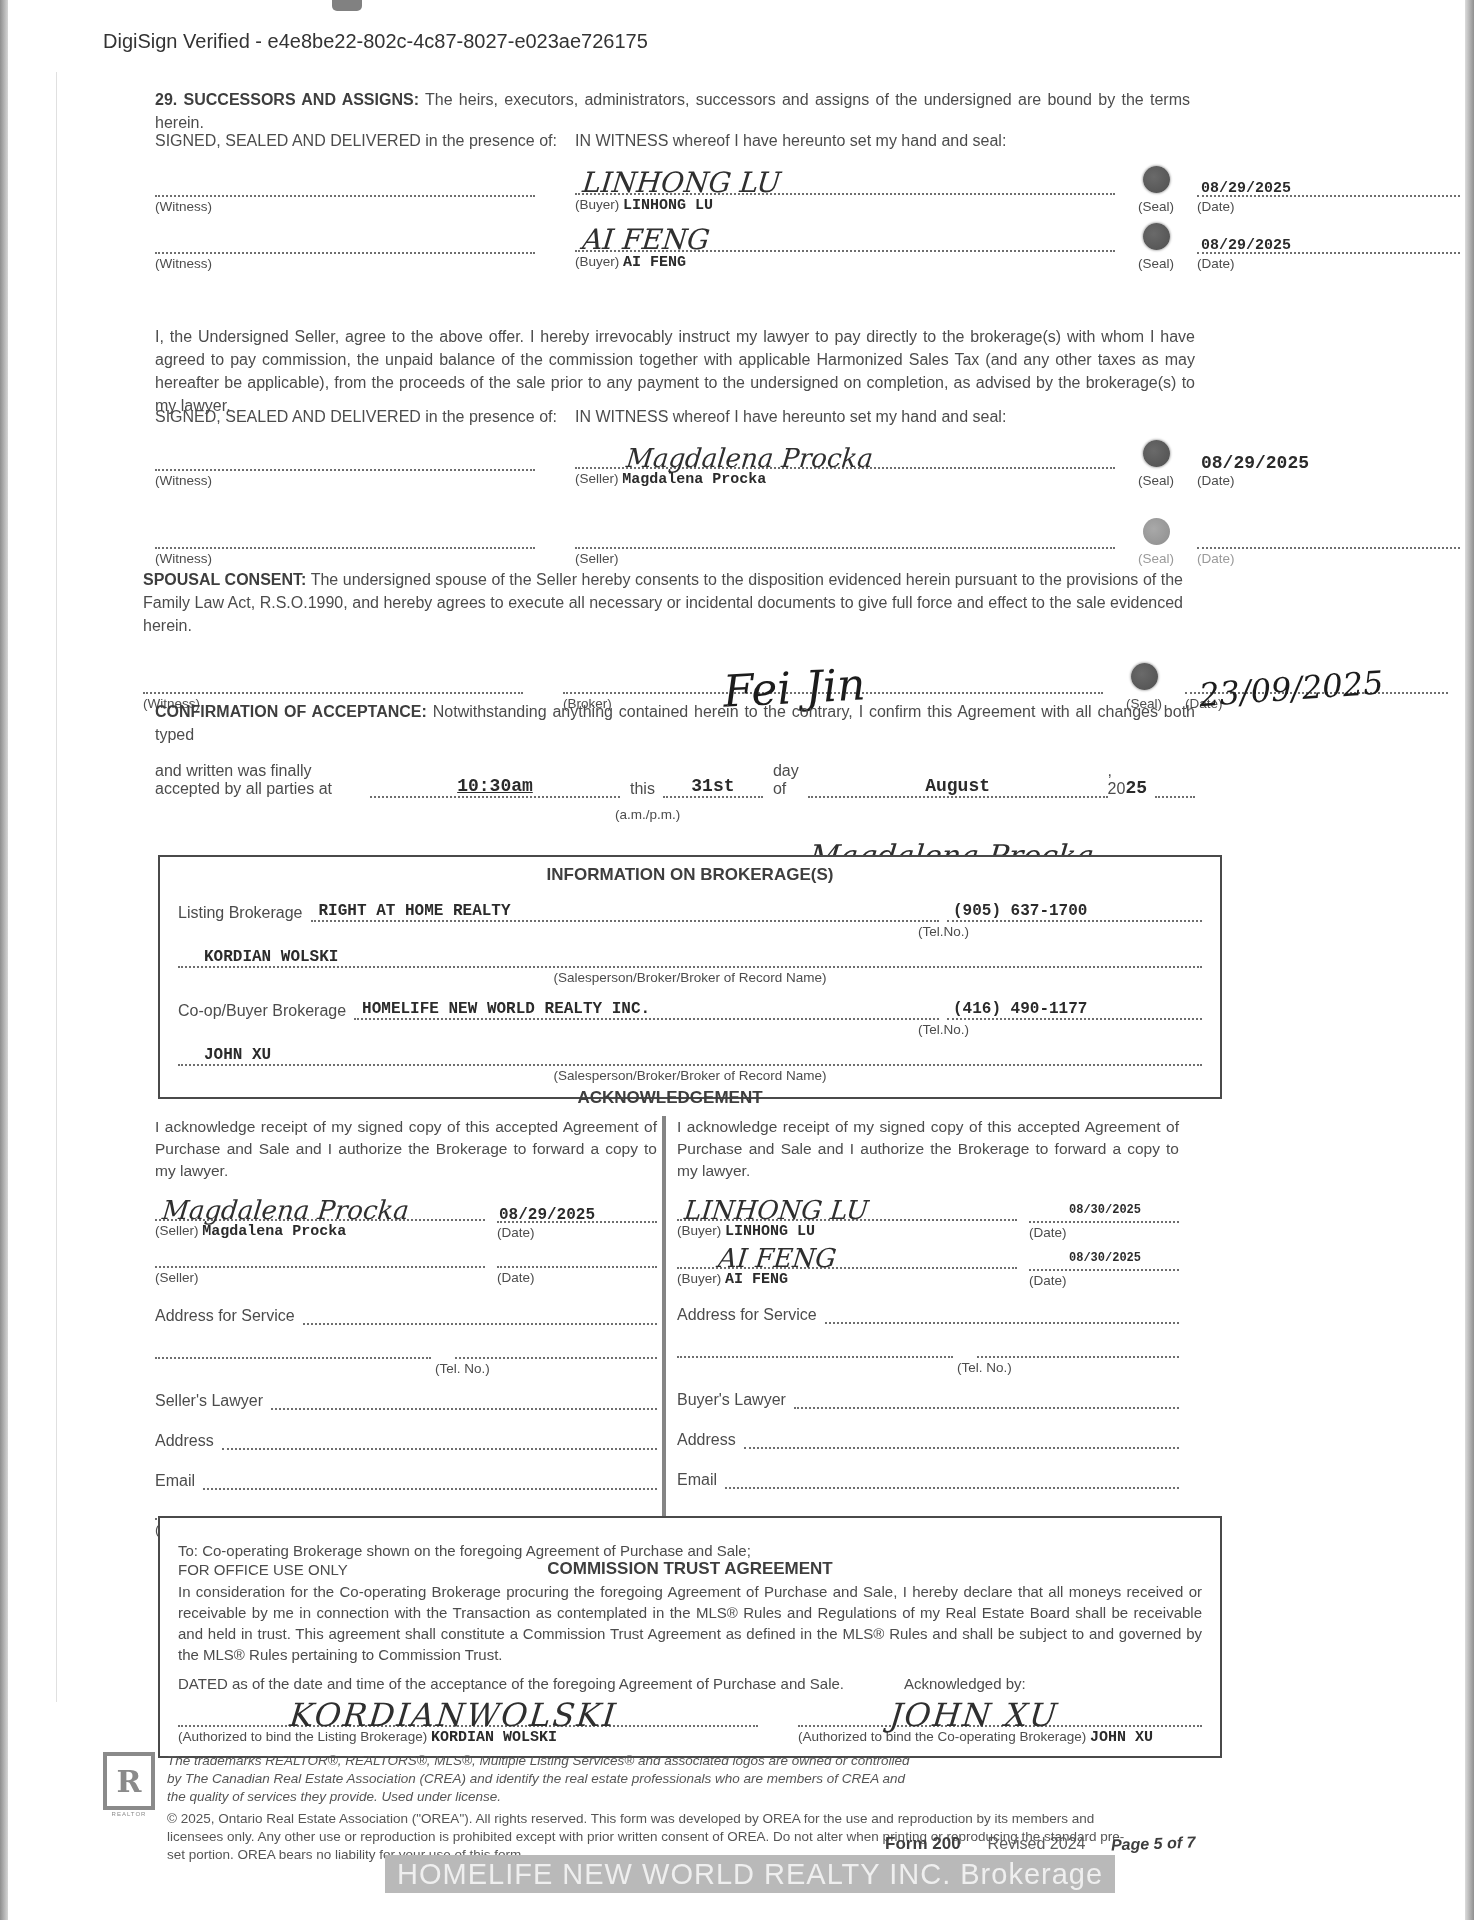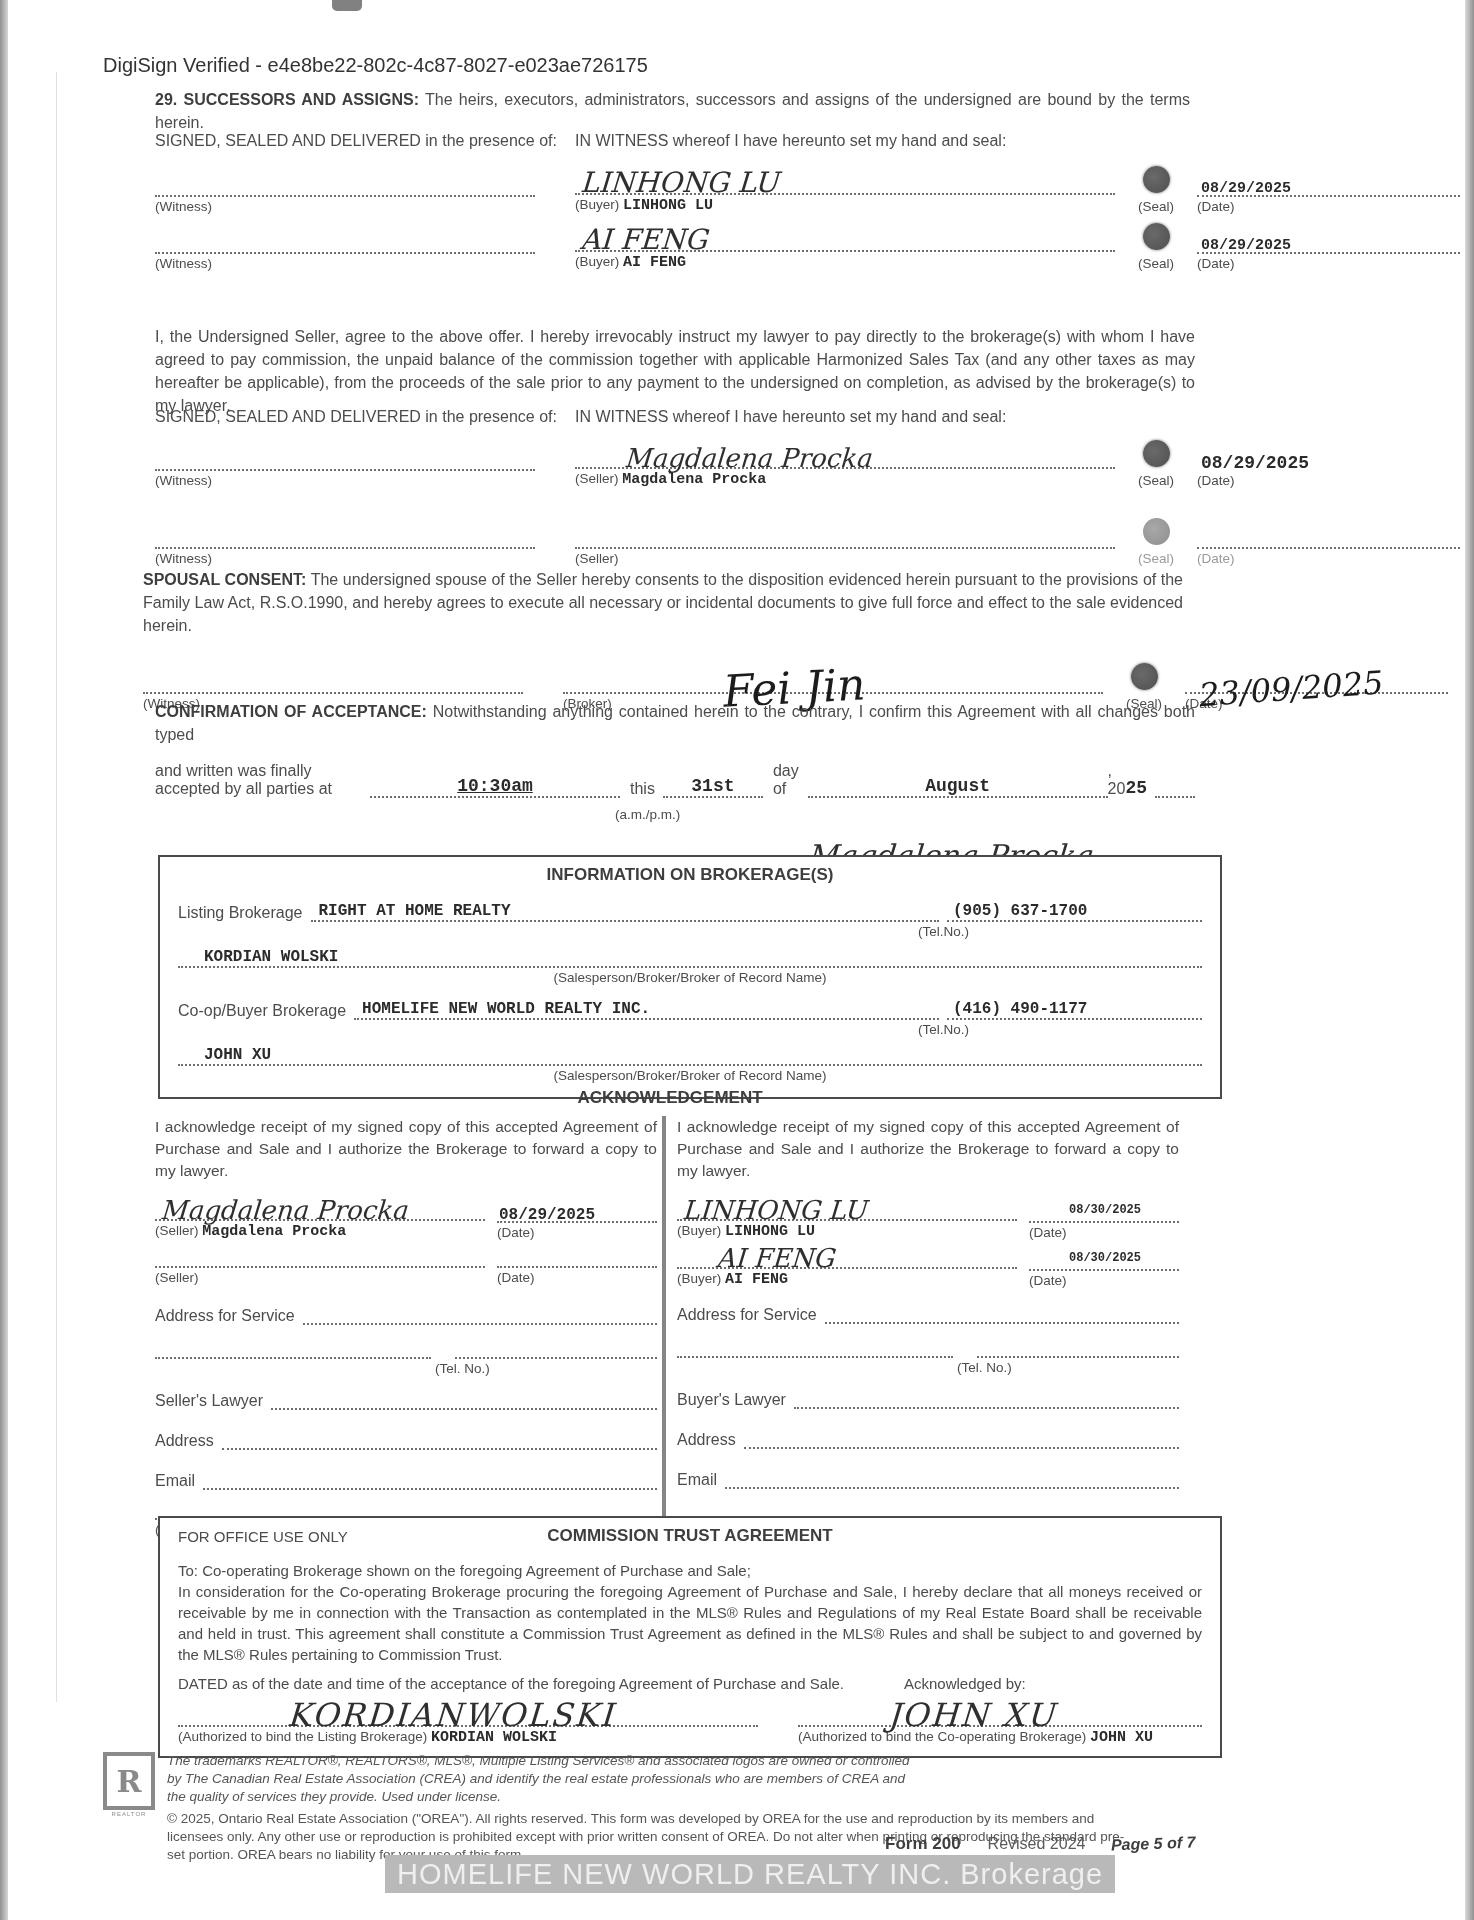--- a/index.html
+++ b/index.html
@@ -59,21 +59,21 @@
 </style>
 </head>
 <body>
 
 <div class="page">
   <div class="edge-left"></div>
   <div class="edge-right"></div>
   <div class="top-mark"></div>
   <div class="paper-line"></div>
 
-  <div class="sec" style="top:30px; left:103px; font-size:20px; color:#333;margin-top:24px;">DigiSign Verified - e4e8be22-802c-4c87-8027-e023ae726175</div>
+  <div class="sec" style="top:30px; left:103px; font-size:20px; color:#333;">DigiSign Verified - e4e8be22-802c-4c87-8027-e023ae726175</div>
 
   <div class="sec par" style="top:88px; left:155px; width:1035px;">
     <span class="b">29. SUCCESSORS AND ASSIGNS:</span>
     <span>The heirs, executors, administrators, successors and assigns of the undersigned are bound by the terms herein.</span>
   </div>
 
   <div class="sec" style="top:132px; left:155px; width:1305px;">
     <div style="display:flex; font-size:16px;">
       <div style="width:420px;">SIGNED, SEALED AND DELIVERED in the presence of:</div>
       <div>IN WITNESS whereof I have hereunto set my hand and seal:</div>
@@ -384,25 +384,25 @@
         </div>
         <div style="display:flex; margin-top:2px; font-size:13.5px;">
           <span>(Tel. No.)</span>
           <span style="margin-left:215px;">(Fax. No.)</span>
         </div>
       </div>
     </div>
   </div>
 
   <div class="sec box" style="top:1516px; left:158px; width:1024px; padding:8px 18px 10px 18px;">
+    <div style="margin-top:16px; font-size:15px;">To: Co-operating Brokerage shown on the foregoing Agreement of Purchase and Sale;</div>
     <div style="position:relative;">
       <div style="position:absolute; left:0; top:2px; font-size:15px;">FOR OFFICE USE ONLY</div>
       <div class="b" style="text-align:center; font-size:17px;">COMMISSION TRUST AGREEMENT</div>
     </div>
-    <div style="margin-top:16px; font-size:15px;">To: Co-operating Brokerage shown on the foregoing Agreement of Purchase and Sale;</div>
     <div class="par" style="margin-top:2px; font-size:15px; line-height:21px;">In consideration for the Co-operating Brokerage procuring the foregoing Agreement of Purchase and Sale, I hereby declare that all moneys received or receivable by me in connection with the Transaction as contemplated in the MLS® Rules and Regulations of my Real Estate Board shall be receivable and held in trust. This agreement shall constitute a Commission Trust Agreement as defined in the MLS® Rules and shall be subject to and governed by the MLS® Rules pertaining to Commission Trust.</div>
     <div style="display:flex; margin-top:10px; font-size:15px;">
       <span>DATED as of the date and time of the acceptance of the foregoing Agreement of Purchase and Sale.</span>
       <span style="margin-left:60px;">Acknowledged by:</span>
     </div>
     <div style="display:flex; align-items:flex-end; margin-top:6px;">
       <div class="cell" style="width:580px;">
         <div class="above script" style="font-size:32px; line-height:34px; margin-bottom:-7px; padding-left:110px; letter-spacing:2px;">KORDIANWOLSKI</div>
         <div class="dl"></div>
         <div class="ul"><span>(Authorized to bind the Listing Brokerage)</span>&nbsp;<span class="mono" style="font-size:15px;">KORDIAN WOLSKI</span></div>

